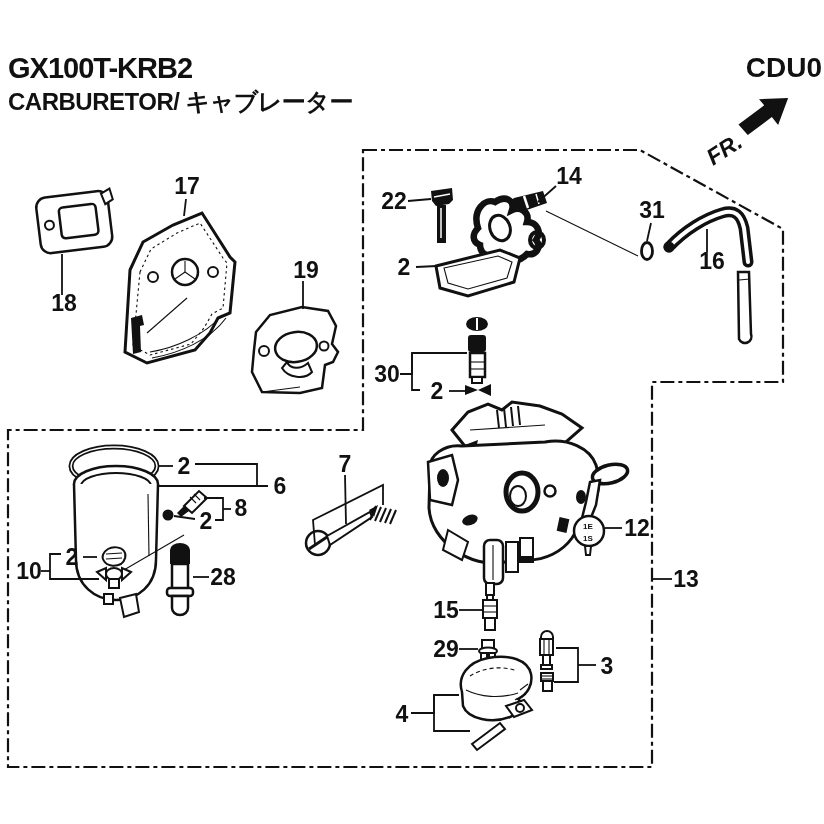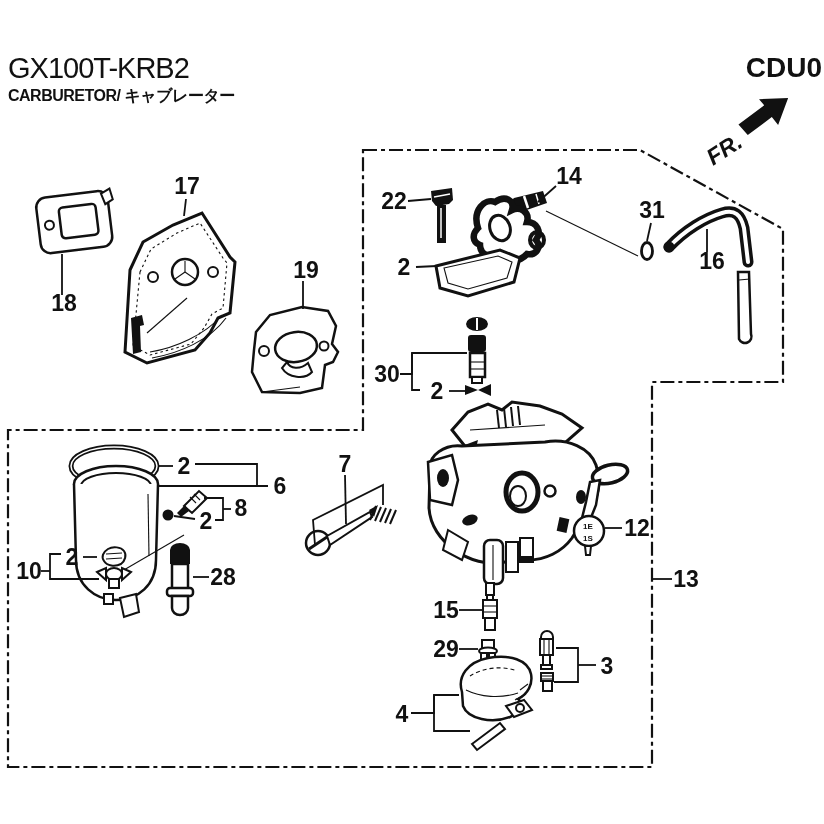--- a/index.html
+++ b/index.html
@@ -1,19 +1,19 @@
 <!DOCTYPE html>
 <html><head>
 <meta charset="utf-8">
 <style>
   html,body{margin:0;padding:0;background:#fff;}
   #stage{position:relative;width:824px;height:824px;background:#fff;overflow:hidden;
          font-family:"Liberation Sans",sans-serif;color:#111;}
-  .model{position:absolute;left:8px;top:52px;font-size:29px;font-weight:normal;letter-spacing:-1px;}
-  .subtitle{position:absolute;left:8px;top:86px;font-size:16px;font-weight:bold;letter-spacing:-0.5px;}
+  .model{position:absolute;left:8px;top:52px;font-size:29px;font-weight:bold;letter-spacing:-1px;}
+  .subtitle{position:absolute;left:8px;top:86px;font-size:24px;font-weight:bold;letter-spacing:-0.5px;}
   .pagecode{position:absolute;right:2px;top:52px;font-size:28px;font-weight:bold;letter-spacing:0px;margin-left:45px;}
   svg{position:absolute;left:0;top:0;}
   .plabel{font-family:"Liberation Sans",sans-serif;font-size:23px;font-weight:bold;fill:#111;}
   .frtext{font-family:"Liberation Sans",sans-serif;font-size:23px;font-weight:bold;font-style:italic;fill:#111;}
   .ln{stroke:#111;stroke-width:1.8;fill:none;}
   .thin{stroke:#111;stroke-width:1.1;fill:none;}
   .o2{stroke:#111;stroke-width:2;fill:#fff;}
   .o25{stroke:#111;stroke-width:2.5;fill:#fff;}
   .o3{stroke:#111;stroke-width:3;fill:#fff;}
   .blk{fill:#111;stroke:none;}

